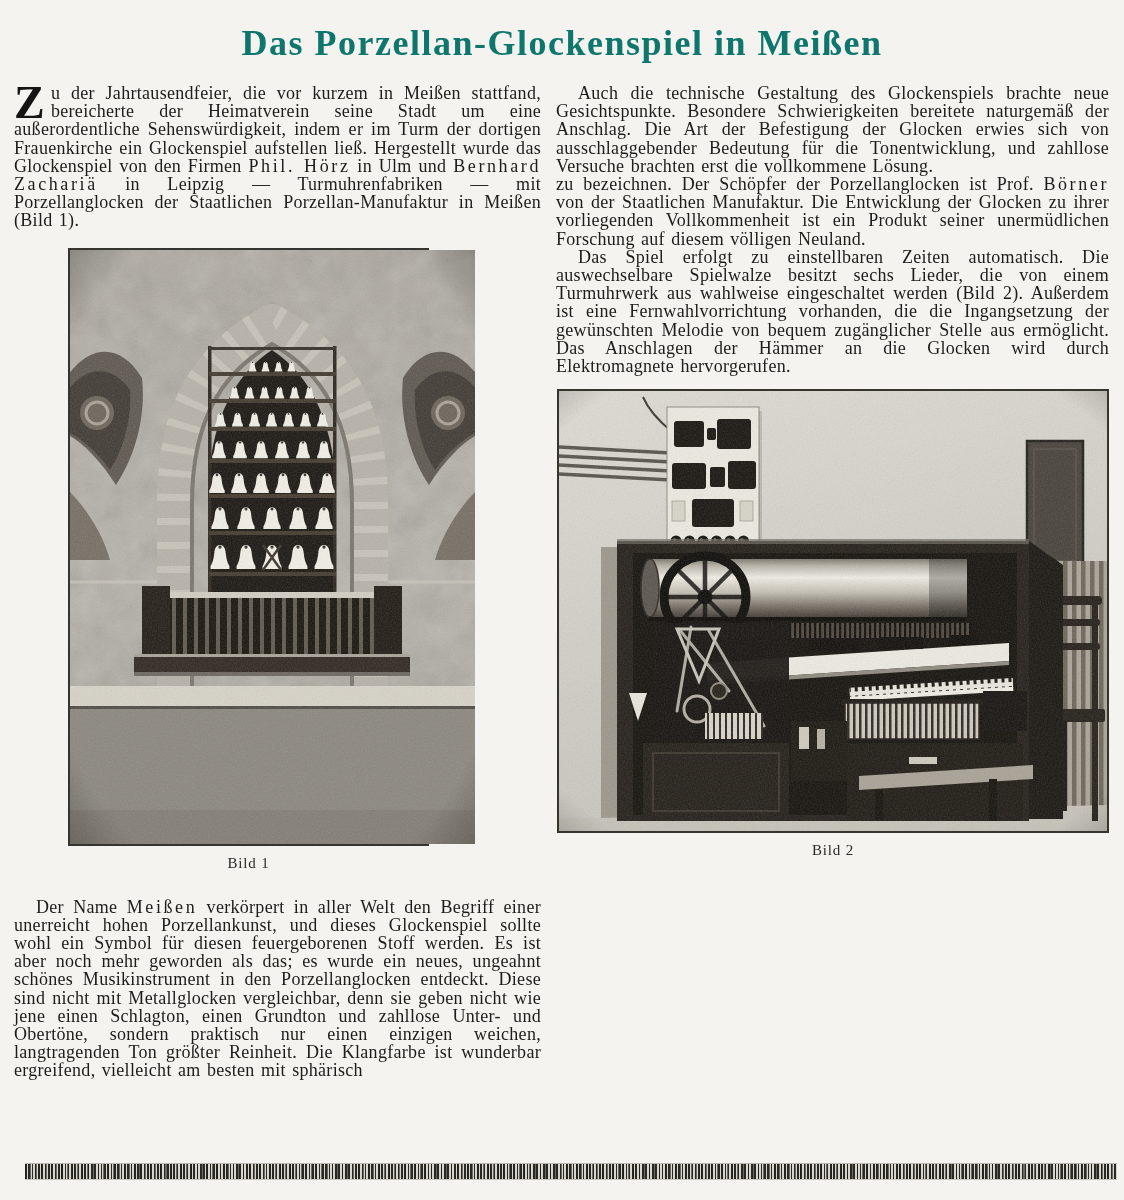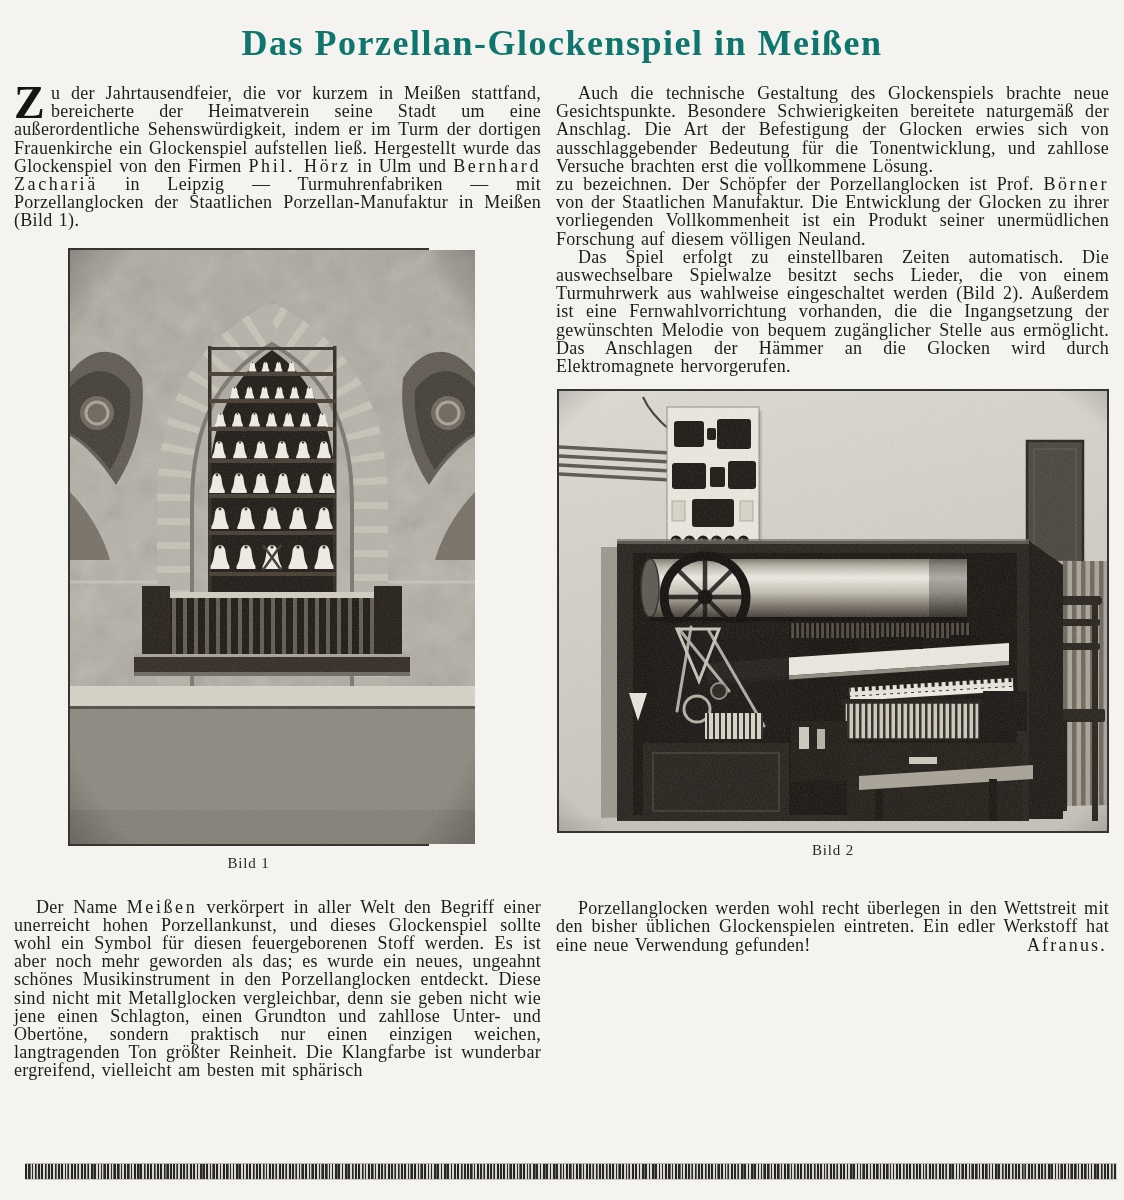--- a/index.html
+++ b/index.html
@@ -409,18 +409,17 @@
 
           <polygon points="70,302 88,302 79,330" fill="#eae6dc"></polygon>
 
           <rect width="548" height="440" filter="url(#b2-grain)"></rect>
           <rect width="548" height="440" fill="url(#b2-vig)"></rect>
         </svg>
       </div>
       <figcaption>Bild 2</figcaption>
     </figure>
 
-    <p class="body indent sig-line"><span>Porzellanglocken werden wohl recht überlegen in den Wettstreit mit den bisher üblichen Glockenspielen eintreten. Ein edler Werkstoff hat eine neue Verwendung gefunden!</span><span class="sig">Afranus.</span></p>
   </div>
 
   <div class="film-strip"></div>
 
 </div>
 
 </body></html>

